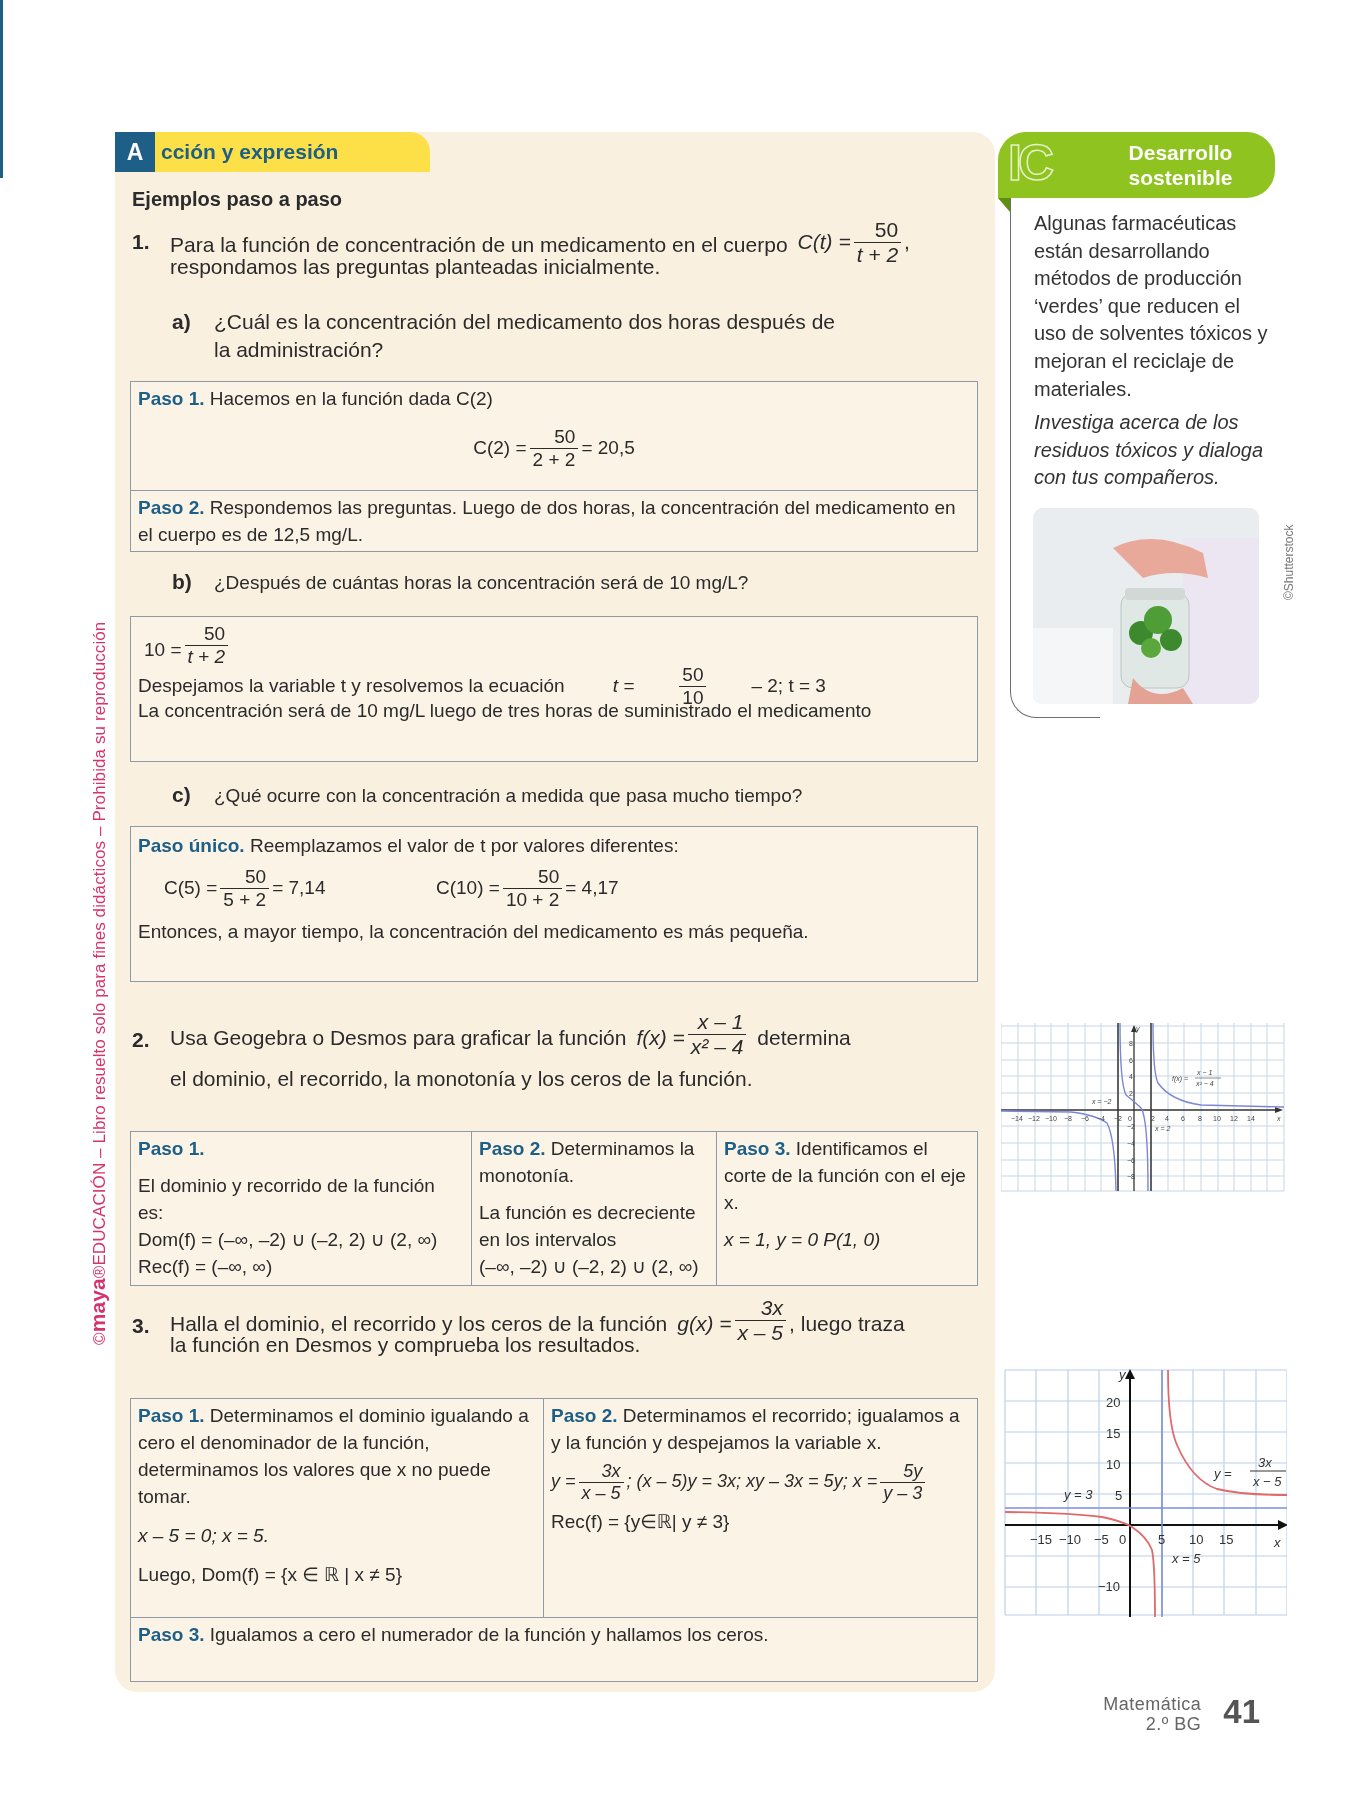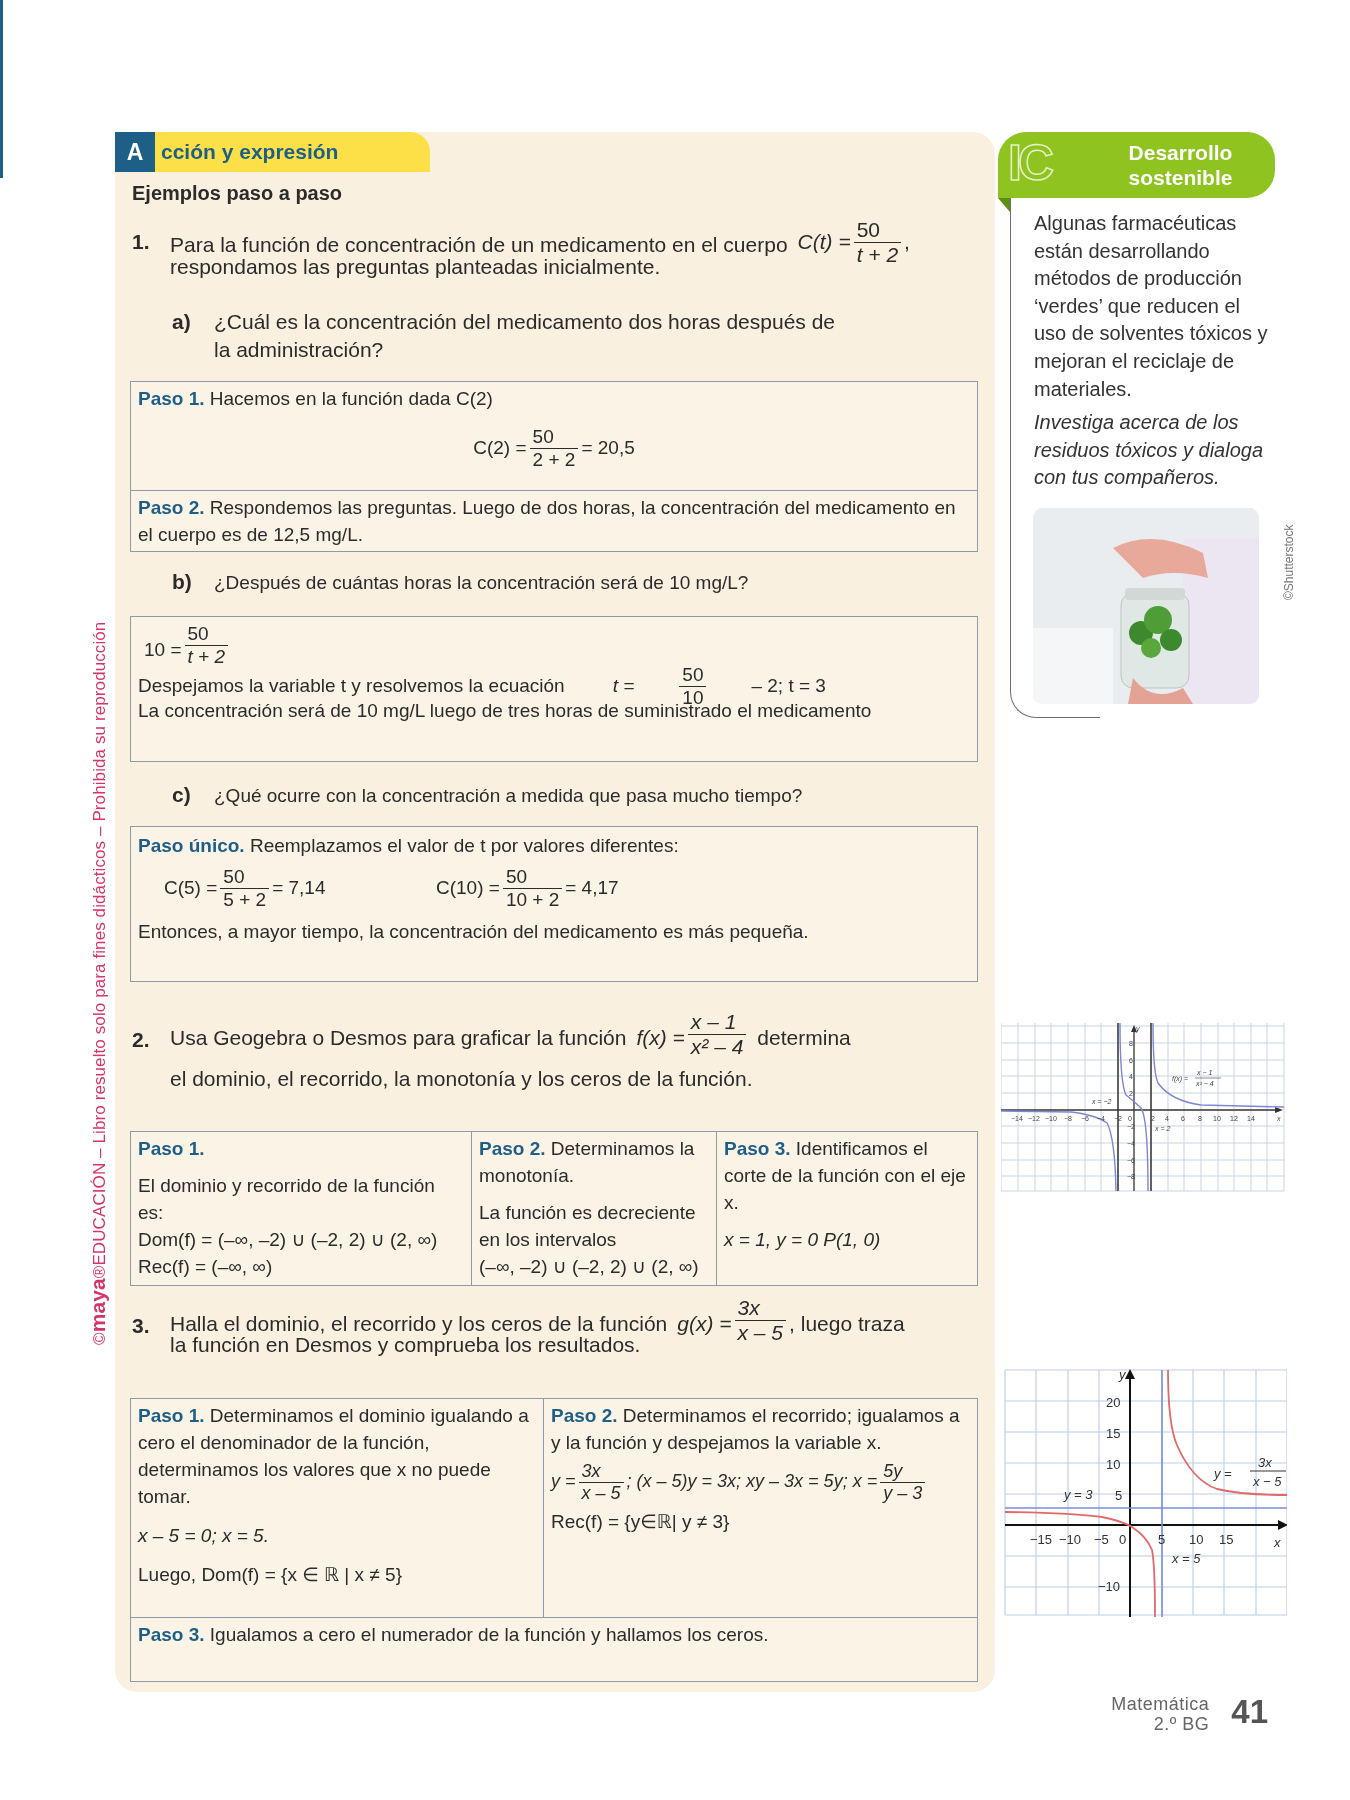--- a/index.html
+++ b/index.html
@@ -29,38 +29,38 @@
   .block { position: absolute; left: 0; width: 845px; }
   .h-examples { font-weight: bold; font-size: 20px; }
   .num { font-weight: bold; }
   .qlabel { font-weight: bold; }
   .paso { color: #1d5f86; font-weight: bold; }
   .i { font-style: italic; }
   .box { border: 1.5px solid #8e9aa8; background: #fbf3e6; }
   .box-cell { padding: 4px 7px; font-size: 19px; line-height: 1.42; }
   .divider { border-top: 1.5px solid #8e9aa8; }
 
-  .frac { display: inline-flex; flex-direction: column; align-items: flex-start; vertical-align: middle; margin: 0 3px; line-height: 1.15; }
+  .frac { display: inline-flex; flex-direction: column; align-items: flex-end; vertical-align: middle; margin: 0 3px; line-height: 1.15; }
   .frac .n { padding: 0 3px; }
   .frac .d { border-top: 1.5px solid #2b2b2b; padding: 0 3px; }
 
   .green-card { position: absolute; left: 998px; top: 132px; width: 277px; height: 66px; background: #8fc31f; border-radius: 28px 28px 28px 0; }
   .green-card .ic { position: absolute; left: 10px; top: 6px; font-size: 50px; font-weight: bold; color: transparent; -webkit-text-stroke: 1.5px #e6f2c8; letter-spacing: -4px; line-height: 1; }
   .green-card .title { position: absolute; left: 95px; top: 8px; width: 175px; text-align: center; font-size: 21px; font-weight: bold; color: #fff; line-height: 1.2; }
   .green-tab { position: absolute; left: 998px; top: 198px; width: 0; height: 0; border-top: 14px solid #5f8f12; border-left: 12px solid transparent; }
   .side-border { position: absolute; left: 1010px; top: 198px; width: 90px; height: 520px; border-left: 1.5px solid #6e6e6e; border-bottom: 1.5px solid #6e6e6e; border-bottom-left-radius: 26px; }
   .side-text { position: absolute; left: 1034px; top: 210px; width: 240px; font-size: 20px; line-height: 1.38; color: #333; }
   .side-text .italic { font-style: italic; margin-top: 6px; }
   .photo { position: absolute; left: 1033px; top: 508px; width: 226px; height: 196px; border-radius: 10px; overflow: hidden; background: linear-gradient(135deg, #eef1f4 0%, #dfe5ea 40%, #f2eef6 100%); }
   .credit { position: absolute; left: 1282px; top: 600px; transform: rotate(-90deg); transform-origin: 0 0; font-size: 12px; color: #777; white-space: nowrap; }
 
   .graph { position: absolute; background: #fff; }
   .graph svg { display: block; }
 
-  .footer { position: absolute; right: 82px; top: 1695px; display: flex; align-items: flex-start; gap: 22px; }
+  .footer { position: absolute; right: 90px; top: 1695px; display: flex; align-items: flex-start; gap: 22px; }
   .footer .subject { text-align: right; font-size: 18px; color: #666; line-height: 1.1; letter-spacing: 0.5px; }
   .footer .page { font-size: 33px; font-weight: bold; color: #555; line-height: 1; }
 </style>
 </head>
 <body>
 
 <div class="left-bar"></div>
 
 <div class="vertical-note">
   <span>©</span><span class="brand">maya</span><span>®EDUCACIÓN – Libro resuelto solo para fines didácticos – Prohibida su reproducción</span>
@@ -68,21 +68,21 @@
 
 <div class="main-panel"></div>
 
 <div class="section-header">
   <div class="letter">A</div>
   <div class="rest">cción y expresión</div>
 </div>
 
 <div class="content">
 
-  <div class="block h-examples" style="top:0;">Ejemplos paso a paso</div>
+  <div class="block h-examples" style="top:6px;">Ejemplos paso a paso</div>
 
   <div class="block" style="top:38px; padding-left:38px;">
     <span class="num" style="position:absolute; left:0; top:10px;">1.</span>
     <div style="display:flex; align-items:center;">
       <span style="padding-top:6px;">Para la función de concentración de un medicamento en el cuerpo</span>
       <span class="i" style="margin-left:10px;">C(t) =</span>
       <span class="frac">
           <span class="n">50</span>
           <span class="d i">t + 2</span>
         </span>

